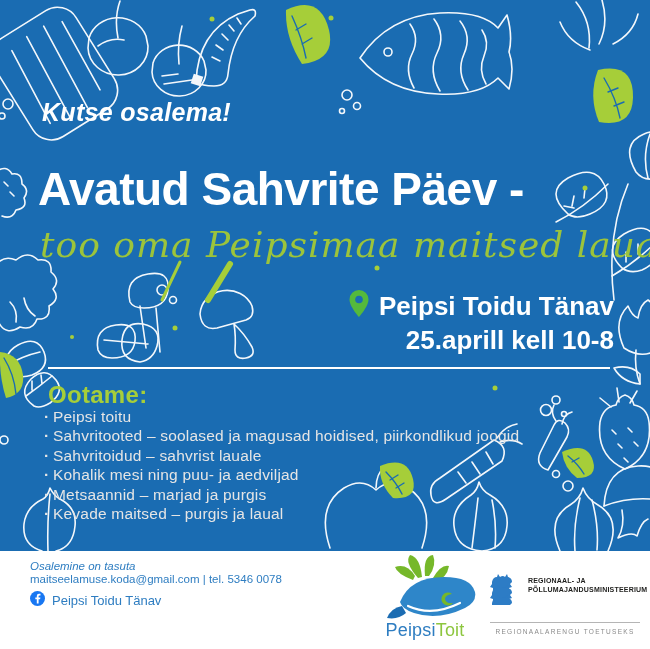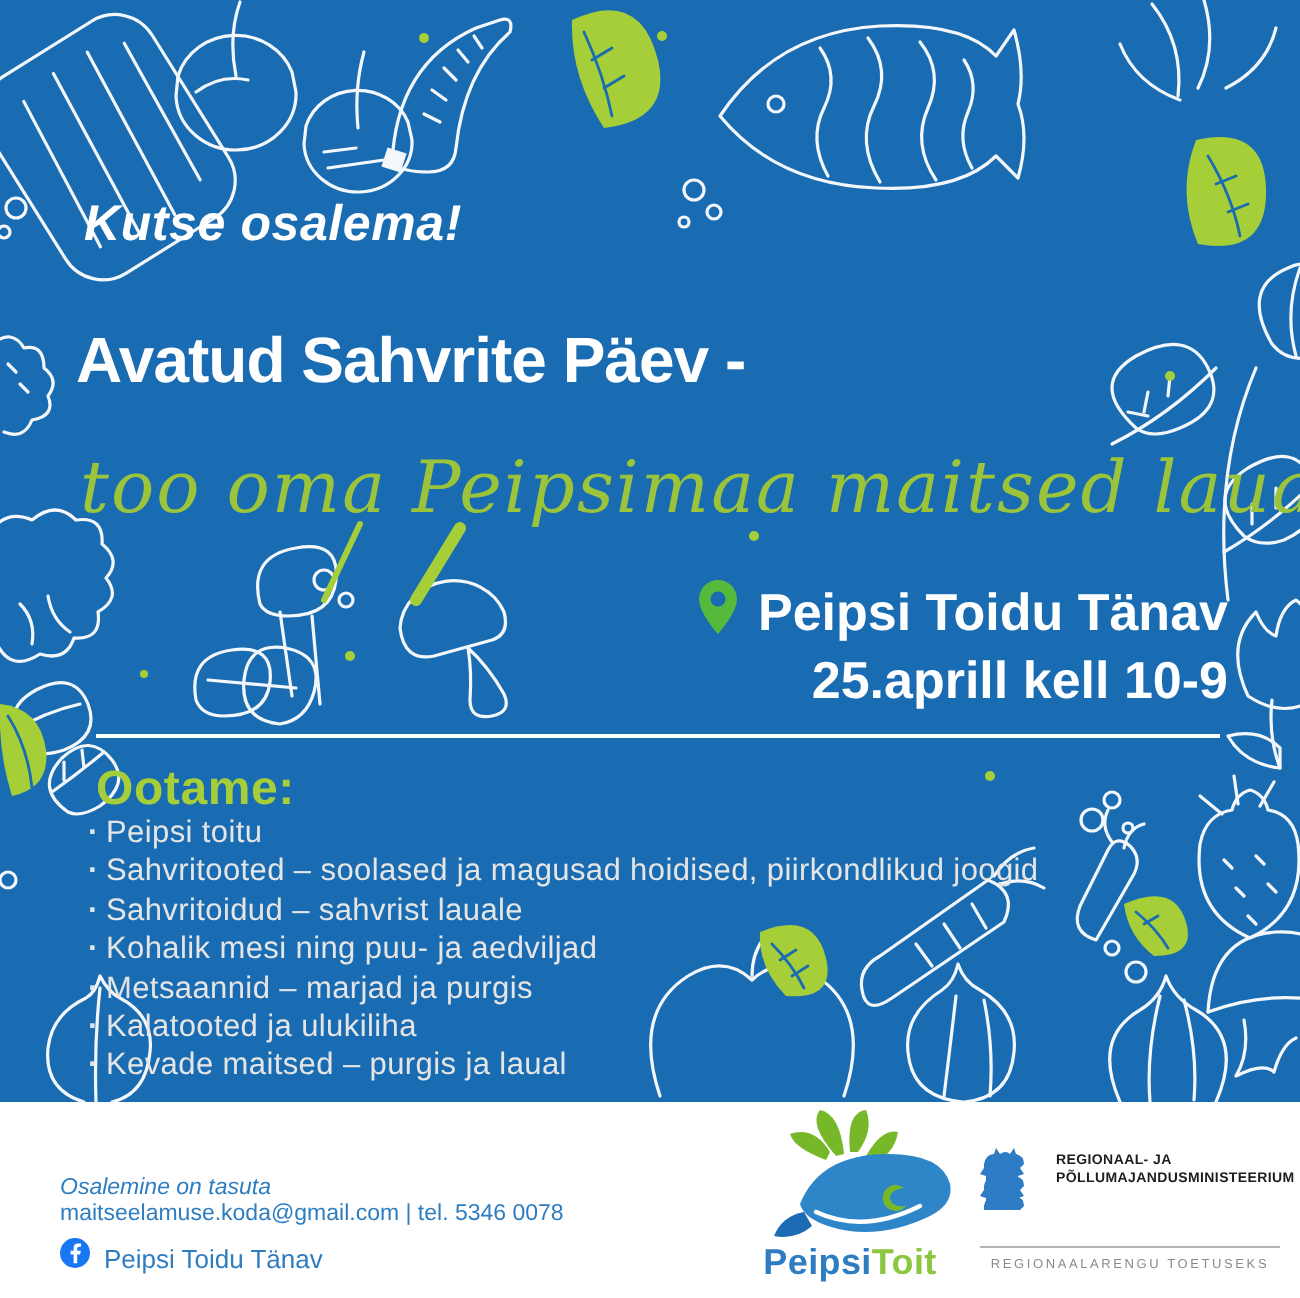--- a/index.html
+++ b/index.html
@@ -9,21 +9,21 @@
     font-family:"Liberation Sans",sans-serif;
     -webkit-font-smoothing:antialiased;
   }
   .doodles{position:absolute;left:0;top:0;width:650px;height:551px;}
   .invite{
     position:absolute;left:42px;top:98px;
     color:#fff;font-size:25px;font-weight:700;font-style:italic;letter-spacing:.3px;
   }
   .title{
     position:absolute;left:38px;top:162px;
-    color:#fff;font-size:32px;font-weight:700;letter-spacing:-.5px;white-space:nowrap;
+    color:#fff;font-size:46px;font-weight:700;letter-spacing:-.5px;white-space:nowrap;
   }
   .subtitle{
     position:absolute;left:40px;top:224px;
     color:#9cc43b;font-size:36px;font-style:italic;
     font-family:"DejaVu Serif",serif;letter-spacing:1px;white-space:nowrap;
   }
   .location{
     position:absolute;right:36px;top:288px;text-align:right;color:#fff;
     font-size:26px;font-weight:700;line-height:32px;
   }
@@ -39,25 +39,25 @@
     color:#e5e5e5;font-size:15.5px;line-height:19.4px;letter-spacing:.2px;
   }
   .expect-list li{white-space:nowrap;}
   .expect-list .b{display:inline-block;width:9px;font-weight:700;}
   .footer{
     position:absolute;left:0;top:551px;width:650px;height:98px;background:#ffffff;
   }
   .reg-block{position:absolute;left:30px;top:9px;color:#2e7dc1;}
   .reg-heading{font-size:21px;font-weight:700;color:#1a6cb0;letter-spacing:.2px;margin-bottom:5px;}
   .reg-line{font-size:11.5px;line-height:13.2px;}
-  .reg-line.italic{font-style:italic;margin-top:28px;}
+  .reg-line.italic{font-style:italic;}
   .fb-row{display:flex;align-items:center;gap:7px;margin-top:5px;}
   .fb-row .fb-name{font-size:13px;font-weight:500;color:#2e7dc1;}
   .pt-logo{position:absolute;left:366px;top:3px;width:118px;text-align:center;}
-  .pt-text{font-size:18px;font-weight:700;margin-top:-4px;letter-spacing:.2px;}
+  .pt-text{font-size:18px;font-weight:400;margin-top:-4px;letter-spacing:.2px;}
   .pt-text .w1{color:#2e7dc1;}
   .pt-text .w2{color:#8dc63f;}
   .ministry{position:absolute;left:490px;top:22px;width:150px;}
   .ministry-top{display:flex;align-items:flex-start;gap:7px;}
   .ministry .vline{width:1px;height:30px;background:#b9c6d2;margin-top:1px;}
   .ministry-name{font-size:7px;font-weight:700;color:#1d1d1b;line-height:8.5px;letter-spacing:.2px;padding-top:4px;text-transform:uppercase;}
   .ministry-sub{margin-top:13px;border-top:1px solid #b5b5b5;padding-top:5px;text-align:center;}
   .ministry-sub div{font-size:6.5px;color:#8a8a8a;letter-spacing:1.3px;}
 </style>
 </head>
@@ -247,33 +247,32 @@
   <div class="location">
     <div class="line1">
       <span class="pin">
         <svg width="22" height="29" viewBox="0 0 22 29">
           <path d="M11,1 a9.5,9.5 0 0 1 9.5,9.5 C20.5,17.5 11,28 11,28 S1.5,17.5 1.5,10.5 A9.5,9.5 0 0 1 11,1 Z" fill="#55b93c"></path>
           <circle cx="11" cy="10.5" r="3.8" fill="#1a6cb2"></circle>
         </svg>
       </span>
       <span>Peipsi Toidu Tänav</span>
     </div>
-    <div class="line2">25.aprill kell 10-9</div>
+    <div class="line2">25.aprill kell 10-8</div>
   </div>
 
   <div class="divider"></div>
 
   <div class="expect-heading">Ootame:</div>
   <ul class="expect-list">
     <li><span class="b">·</span><span>Peipsi toitu</span></li>
     <li><span class="b">·</span><span>Sahvritooted – soolased ja magusad hoidised, piirkondlikud joogid</span></li>
     <li><span class="b">·</span><span>Sahvritoidud – sahvrist lauale</span></li>
     <li><span class="b">·</span><span>Kohalik mesi ning puu- ja aedviljad</span></li>
     <li><span class="b">·</span><span>Metsaannid – marjad ja purgis</span></li>
-    <li><span class="b">·</span><span>Kalatooted ja ulukiliha</span></li>
     <li><span class="b">·</span><span>Kevade maitsed – purgis ja laual</span></li>
   </ul>
 
   <div class="footer">
 
     <div class="reg-block">
       <div class="reg-line italic">Osalemine on tasuta</div>
       <div class="reg-line">maitseelamuse.koda@gmail.com | tel. 5346 0078</div>
       <div class="fb-row">
         <span>

